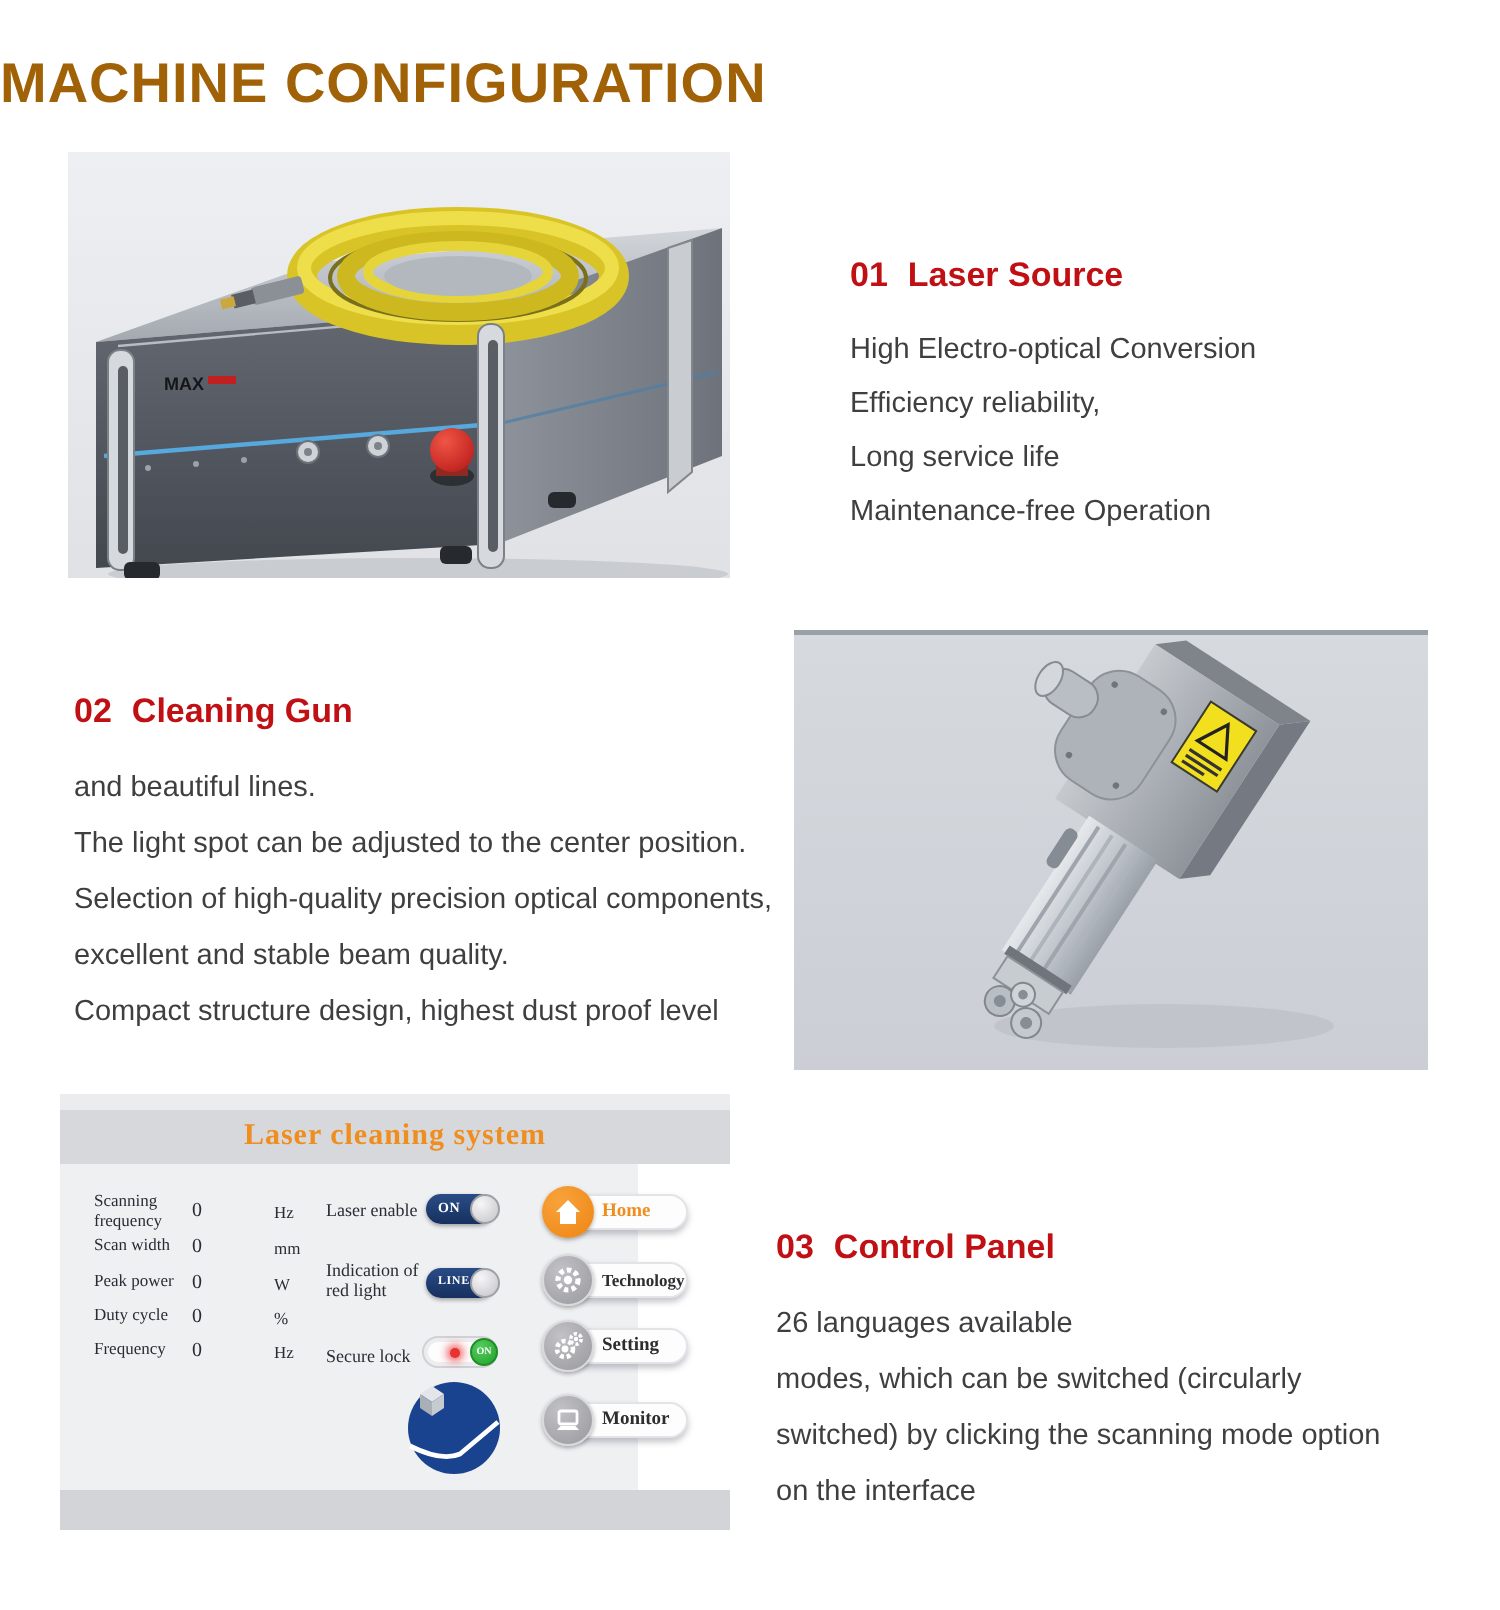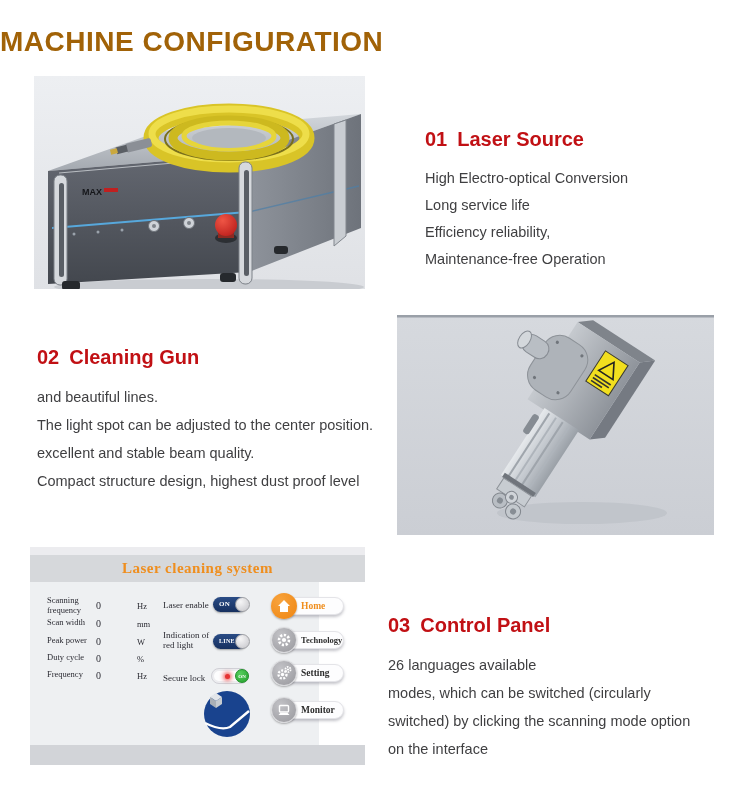--- a/index.html
+++ b/index.html
@@ -10,21 +10,21 @@
   .title{position:absolute;top:26px;left:0;width:750px;text-align:left;
          font-size:28px;font-weight:bold;letter-spacing:.5px;color:#a16207;}
 
   
   .imgbox{position:absolute;overflow:hidden;}
   .img-laser{left:34px;top:76px;width:331px;height:213px;}
   .img-gun{left:397px;top:315px;width:317px;height:220px;}
 
   
   .sec{position:absolute;}
-  .sec-h{font-size:20px;font-weight:bold;color:#c11014;margin-bottom:14px;}
+  .sec-h{font-size:17px;font-weight:bold;color:#c11014;margin-bottom:14px;}
   .sec-h .num{margin-right:10px;}
   .line{font-size:14.5px;color:#3f3f41;line-height:28px;white-space:nowrap;}
   .sec1{left:425px;top:128px;width:310px;}
   .sec1 .line{line-height:27px;}
   .sec2{left:37px;top:346px;width:370px;}
   .sec3{left:388px;top:570px;width:350px;margin-top:44px;}
 
   
   .panel{position:absolute;left:30px;top:547px;width:289px;height:218px;
          background:#eef0f2;font-family:"Liberation Serif",serif;}
@@ -154,31 +154,32 @@
       <rect x="186" y="197" width="16" height="9" rx="3" fill="#26292d"></rect>
       <rect x="240" y="170" width="14" height="8" rx="3" fill="#26292d"></rect>
     </svg>
   </div>
 
   <div class="sec sec1">
     <div class="sec-h">
       <span class="num">01</span><span>Laser Source</span>
     </div>
     <div class="line">High Electro-optical Conversion</div>
+    <div class="line">Efficiency reliability,</div>
     <div class="line">Long service life</div>
-    <div class="line">Efficiency reliability,</div>
     <div class="line">Maintenance-free Operation</div>
   </div>
 
   <div class="sec sec2">
     <div class="sec-h">
       <span class="num">02</span><span>Cleaning Gun</span>
     </div>
     <div class="line">and beautiful lines.</div>
     <div class="line">The light spot can be adjusted to the center position.</div>
+    <div class="line">Selection of high-quality precision optical components,</div>
     <div class="line">excellent and stable beam quality.</div>
     <div class="line">Compact structure design, highest dust proof level</div>
   </div>
 
   <div class="imgbox img-gun">
     <svg width="317" height="220" viewBox="0 0 317 220">
       <defs>
         <linearGradient id="gbg" x1="0" y1="0" x2="0" y2="1">
           <stop offset="0" stop-color="#d6d9de"></stop>
             <stop offset="1" stop-color="#cbced4"></stop>

